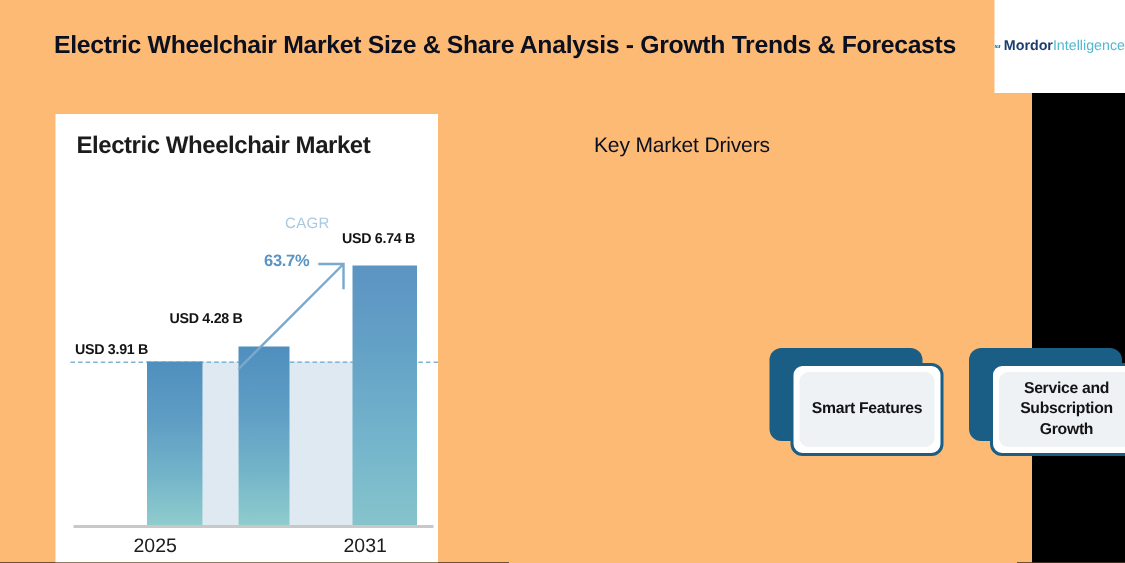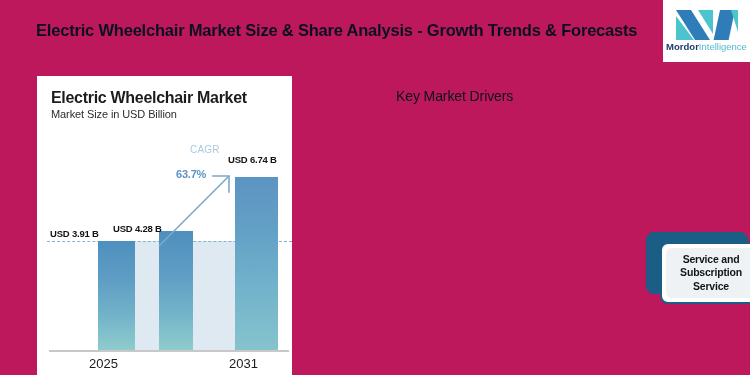--- a/index.html
+++ b/index.html
@@ -3,38 +3,38 @@
 <meta charset="utf-8">
 <title>Electric Wheelchair Market</title>
 <style>
   * { margin:0; padding:0; box-sizing:border-box; }
   html, body {
     width:750px; height:375px;
     background:#000000;
     font-family:"Liberation Sans", sans-serif;
     overflow:hidden;
   }
-  #root { position:relative; width:750px; height:375px; background:#be185d; }
+  #root { position:relative; width:688px; height:375px; background:#fdba74; }
 
   
   .hdr-title {
     position:absolute; left:36px; top:20px; width:600px;
     font-size:16.5px; font-weight:700; line-height:1.25;
     color:#0a1020; letter-spacing:-0.2px; white-space:nowrap;
   }
   .hdr-sub {
     position:absolute; left:396px; top:88px; width:300px;
     font-size:14px; font-weight:400; line-height:1.25;
     color:#0a1020; letter-spacing:-0.1px; text-align:left;
   }
 
   
   .logo-box {
     position:absolute; left:663px; top:0px; width:87px; height:62px;
-    background:#ffffff; display:flex; flex-direction:column;
+    background:#ffffff; display:flex; 
     align-items:center; justify-content:center; gap:2px;
   }
   .logo-mark { width:62px; height:30px; display:block; }
   .logo-word { font-size:9.5px; line-height:1; white-space:nowrap; }
   .logo-word .w1 { color:#1b3c6e; font-weight:700; }
   .logo-word .w2 { color:#54b9cf; font-weight:400; }
 
   
   .chart-panel {
     position:absolute; left:37px; top:76px; width:255px; height:299px;
@@ -128,67 +128,73 @@
       <polygon points="0,0 15,0 34,30 19,30" fill="#2e7cb8"></polygon>
       <polygon points="22,0 37,0 37,24" fill="#4cc4cd"></polygon>
       <polygon points="40,0 55,0 55,30 40,30" fill="#2e7cb8" transform="skewX(-12) translate(4,0)"></polygon>
       <polygon points="55,0 62,0 62,22" fill="#4cc4cd"></polygon>
     </svg>
     <div class="logo-word"><span class="w1">Mordor</span><span class="w2">Intelligence</span></div>
   </div>
 
   <div class="chart-panel">
     <div class="chart-title">Electric Wheelchair Market</div>
-    <div class="chart-subtitle">Market Size in USD Billion</div>
 
     <div class="plot">
 
       <div class="band" style="left:61px; top:165px; width:37px; height:109px;"></div>
       <div class="band" style="left:98px; top:165px; width:24px; height:109px;"></div>
       <div class="band" style="left:155px; top:165px; width:80px; height:109px;"></div>
 
       <div class="dashline"></div>
 
       <div class="bar" style="left:61px; width:37px; height:109px;">
         <div class="bar-grad"></div>
       </div>
       <div class="bar" style="left:122px; width:34px; height:119px;">
         <div class="bar-grad"></div>
       </div>
       <div class="bar" style="left:198px; width:43px; height:173px;">
         <div class="bar-grad tall"></div>
       </div>
 
       <div class="val-label" style="left:13px; top:152px;">USD 3.91 B</div>
-      <div class="val-label" style="left:76px; top:147px;">USD 4.28 B</div>
+      <div class="val-label" style="left:76px; top:131px;">USD 4.28 B</div>
       <div class="val-label" style="left:191px; top:78px;">USD 6.74 B</div>
 
       <div class="cagr-word">CAGR</div>
       <div class="cagr-val">63.7%</div>
 
       <svg class="arrow-svg" viewBox="0 0 255 299">
         <line x1="122" y1="170" x2="192" y2="100" stroke="#7aa9cd" stroke-width="1.6"></line>
         <polyline points="176,100 192,100 192,116" fill="none" stroke="#7aa9cd" stroke-width="1.6" stroke-linecap="square"></polyline>
       </svg>
 
       <div class="axisline"></div>
 
       <div class="tick-label" style="left:52px; top:280px; width:56px;">2025</div>
       <div class="tick-label" style="left:111px; top:280px; width:56px;margin-top:20px;">2026</div>
       <div class="tick-label" style="left:192px; top:280px; width:56px;">2031</div>
     </div>
   </div>
 
 
+  <div class="card-wrap" style="left:513px; top:232px;">
+    <div class="card-back"></div>
+    <div class="card-mid"></div>
+    <div class="card-inner">
+      <div class="card-text">Smart Features</div>
+    </div>
+  </div>
 
   <div class="card-wrap" style="left:646px; top:232px;">
     <div class="card-back"></div>
     <div class="card-mid"></div>
     <div class="card-inner">
       <div class="card-text">
         <span>Service and</span><br>
         <span>Subscription</span><br>
-        <span>Service</span>
+        <span>Growth</span>
       </div>
     </div>
   </div>
 
 </div>
 
 </body></html>

